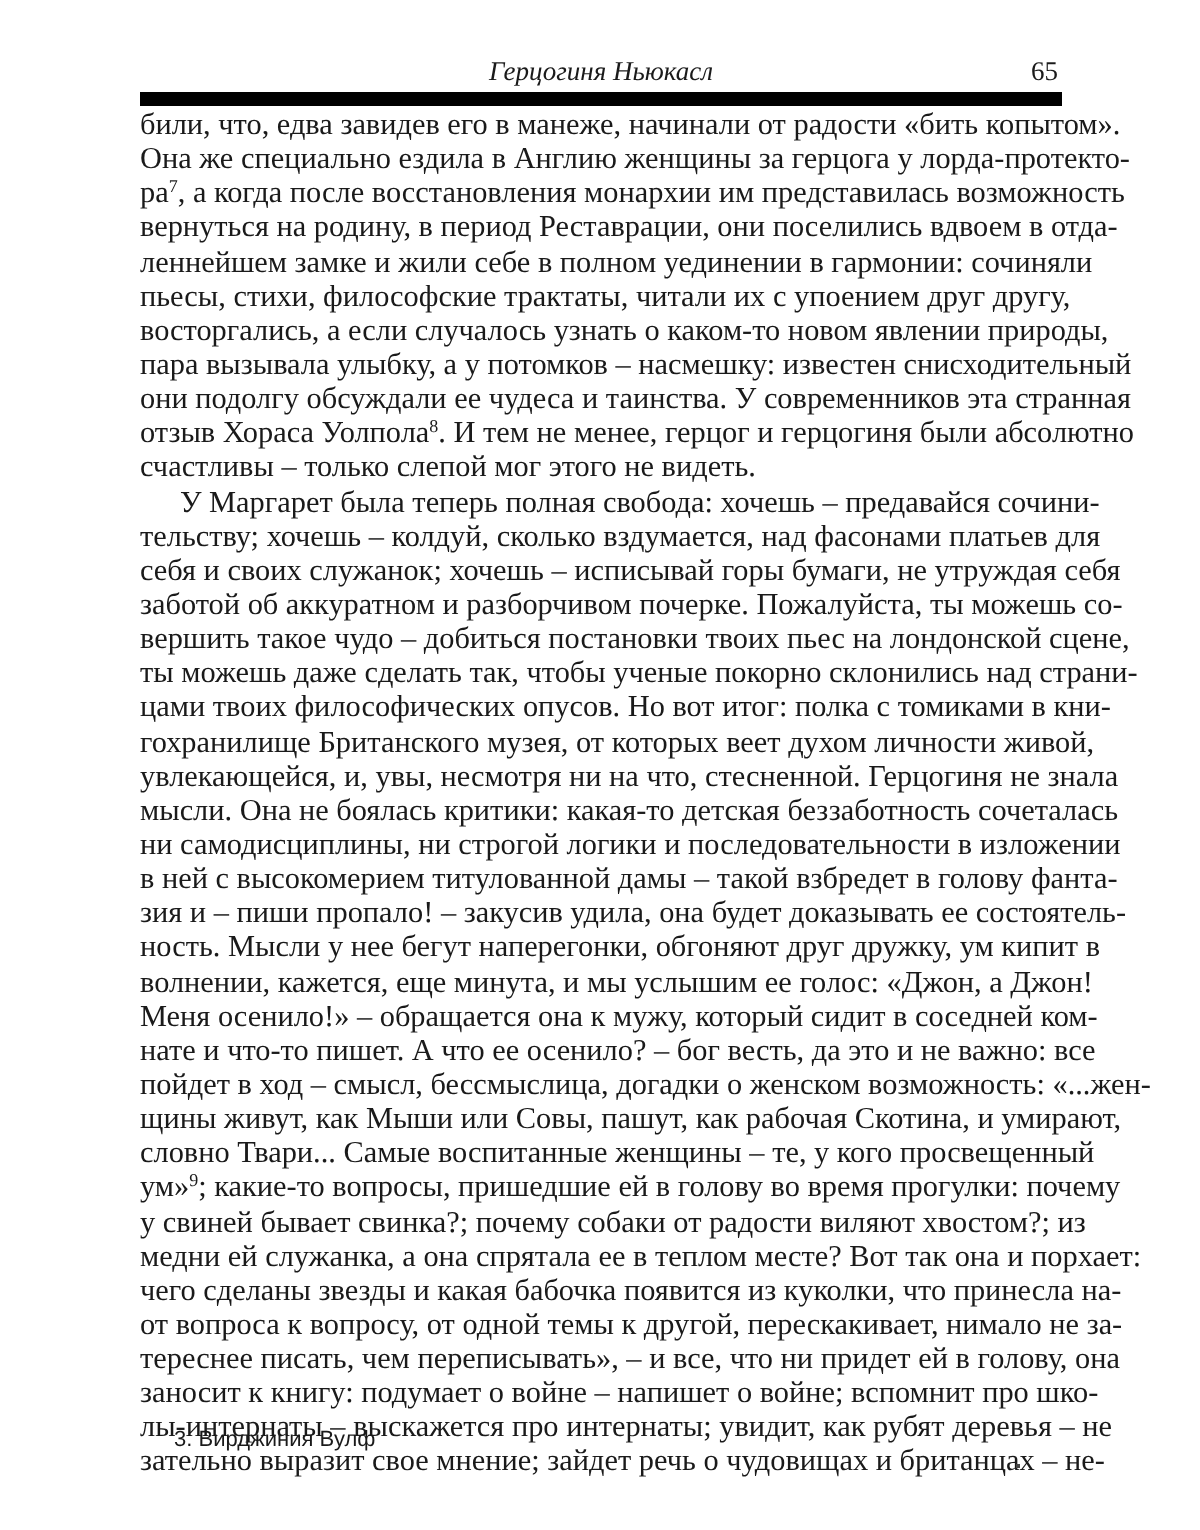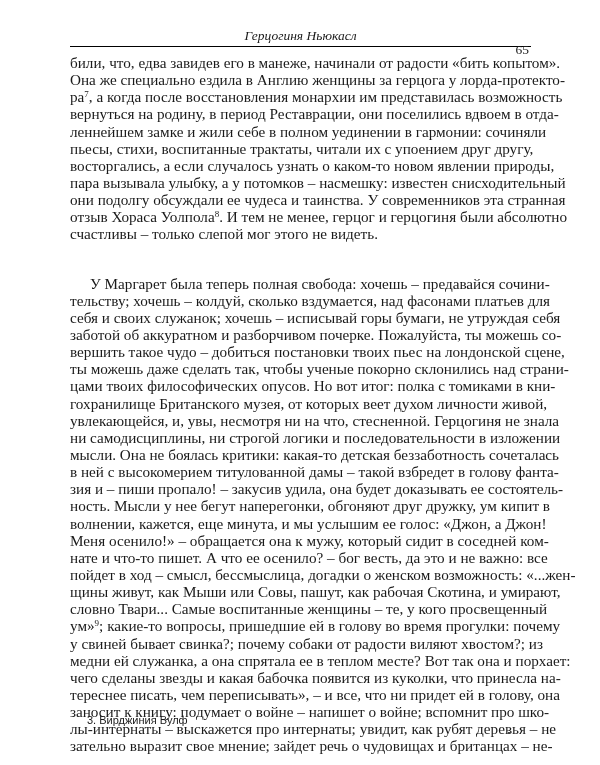--- a/index.html
+++ b/index.html
@@ -1,76 +1,77 @@
 <!DOCTYPE html>
 <html><head>
 <meta charset="utf-8">
 <style>
   html, body { margin:0; padding:0; background:#ffffff; }
   body { width:600px; height:765px; position:relative; overflow:hidden;
          font-family:"Liberation Serif", serif; color:#1a1a1a; }
   .running-head { position:absolute; left:70px; top:26px; width:461px; height:20px;
-                  border-bottom:1px solid #000000; }
+                  border-bottom:7px solid #000000; }
   .running-title { position:absolute; left:0; right:0; text-align:center; top:2px;
                    font-style:italic; font-size:13.5px; }
-  .page-number { position:absolute; right:2px; top:16px; font-size:13.5px; }
+  .page-number { position:absolute; right:2px; top:2px; font-size:13.5px; }
   .body-text { position:absolute; left:70px; top:54px; width:461px; }
   .line { height:17.15px; line-height:17.15px; font-size:15.2px; white-space:nowrap;
           text-align:justify; text-align-last:justify; }
   .line.last { text-align-last:left; }
-  .line.indent { padding-left:20px;margin-top:32px; }
+  .line.indent { padding-left:20px; }
   sup { font-size:9px; line-height:0; vertical-align:5px; }
   .signature { position:absolute; left:70px; top:714px; font-size:11px;
                font-family:"Liberation Sans", sans-serif;margin-left:17px; }
   .speck { position:absolute; left:508px; top:732px; width:2px; height:2px; background:#444; }
 </style>
 </head>
 <body>
 
 <div class="running-head">
   <span class="running-title">Герцогиня Ньюкасл</span>
   <span class="page-number">65</span>
 </div>
 
 <div class="body-text" id="body-text">
     <div class="line">били, что, едва завидев его в манеже, начинали от радости «бить копытом».</div>
     <div class="line">Она же специально ездила в Англию женщины за герцога у лорда-протекто-</div>
     <div class="line">ра<sup>7</sup>, а когда после восстановления монархии им представилась возможность</div>
     <div class="line">вернуться на родину, в период Реставрации, они поселились вдвоем в отда-</div>
     <div class="line">леннейшем замке и жили себе в полном уединении в гармонии: сочиняли</div>
-    <div class="line">пьесы, стихи, воспитанные трактаты, читали их с упоением друг другу,</div>
+    <div class="line">пьесы, стихи, философские трактаты, читали их с упоением друг другу,</div>
     <div class="line">восторгались, а если случалось узнать о каком-то новом явлении природы,</div>
     <div class="line">пара вызывала улыбку, а у потомков – насмешку: известен снисходительный</div>
     <div class="line">они подолгу обсуждали ее чудеса и таинства. У современников эта странная</div>
     <div class="line">отзыв Хораса Уолпола<sup>8</sup>. И тем не менее, герцог и герцогиня были абсолютно</div>
     <div class="line last">счастливы – только слепой мог этого не видеть.</div>
     <div class="line indent">У Маргарет была теперь полная свобода: хочешь – предавайся сочини-</div>
     <div class="line">тельству; хочешь – колдуй, сколько вздумается, над фасонами платьев для</div>
     <div class="line">себя и своих служанок; хочешь – исписывай горы бумаги, не утруждая себя</div>
     <div class="line">заботой об аккуратном и разборчивом почерке. Пожалуйста, ты можешь со-</div>
     <div class="line">вершить такое чудо – добиться постановки твоих пьес на лондонской сцене,</div>
     <div class="line">ты можешь даже сделать так, чтобы ученые покорно склонились над страни-</div>
     <div class="line">цами твоих философических опусов. Но вот итог: полка с томиками в кни-</div>
     <div class="line">гохранилище Британского музея, от которых веет духом личности живой,</div>
     <div class="line">увлекающейся, и, увы, несмотря ни на что, стесненной. Герцогиня не знала</div>
+    <div class="line">мысли. Она не боялась критики: какая-то детская беззаботность сочеталась</div>
     <div class="line">ни самодисциплины, ни строгой логики и последовательности в изложении</div>
-    <div class="line">мысли. Она не боялась критики: какая-то детская беззаботность сочеталась</div>
     <div class="line">в ней с высокомерием титулованной дамы – такой взбредет в голову фанта-</div>
     <div class="line">зия и – пиши пропало! – закусив удила, она будет доказывать ее состоятель-</div>
     <div class="line">ность. Мысли у нее бегут наперегонки, обгоняют друг дружку, ум кипит в</div>
     <div class="line">волнении, кажется, еще минута, и мы услышим ее голос: «Джон, а Джон!</div>
     <div class="line">Меня осенило!» – обращается она к мужу, который сидит в соседней ком-</div>
     <div class="line">нате и что-то пишет. А что ее осенило? – бог весть, да это и не важно: все</div>
     <div class="line">пойдет в ход – смысл, бессмыслица, догадки о женском возможность: «...жен-</div>
     <div class="line">щины живут, как Мыши или Совы, пашут, как рабочая Скотина, и умирают,</div>
     <div class="line">словно Твари... Самые воспитанные женщины – те, у кого просвещенный</div>
     <div class="line">ум»<sup>9</sup>; какие-то вопросы, пришедшие ей в голову во время прогулки: почему</div>
     <div class="line">у свиней бывает свинка?; почему собаки от радости виляют хвостом?; из</div>
     <div class="line">медни ей служанка, а она спрятала ее в теплом месте? Вот так она и порхает:</div>
     <div class="line">чего сделаны звезды и какая бабочка появится из куколки, что принесла на-</div>
+    <div class="line">от вопроса к вопросу, от одной темы к другой, перескакивает, нимало не за-</div>
     <div class="line">тереснее писать, чем переписывать», – и все, что ни придет ей в голову, она</div>
     <div class="line">заносит к книгу: подумает о войне – напишет о войне; вспомнит про шко-</div>
     <div class="line">лы-интернаты – выскажется про интернаты; увидит, как рубят деревья – не</div>
     <div class="line">зательно выразит свое мнение; зайдет речь о чудовищах и британцах – не-</div>
   </div>
 
 <div class="signature">3. Вирджиния Вулф</div>
 <div class="speck"></div>
 
 </body></html>

